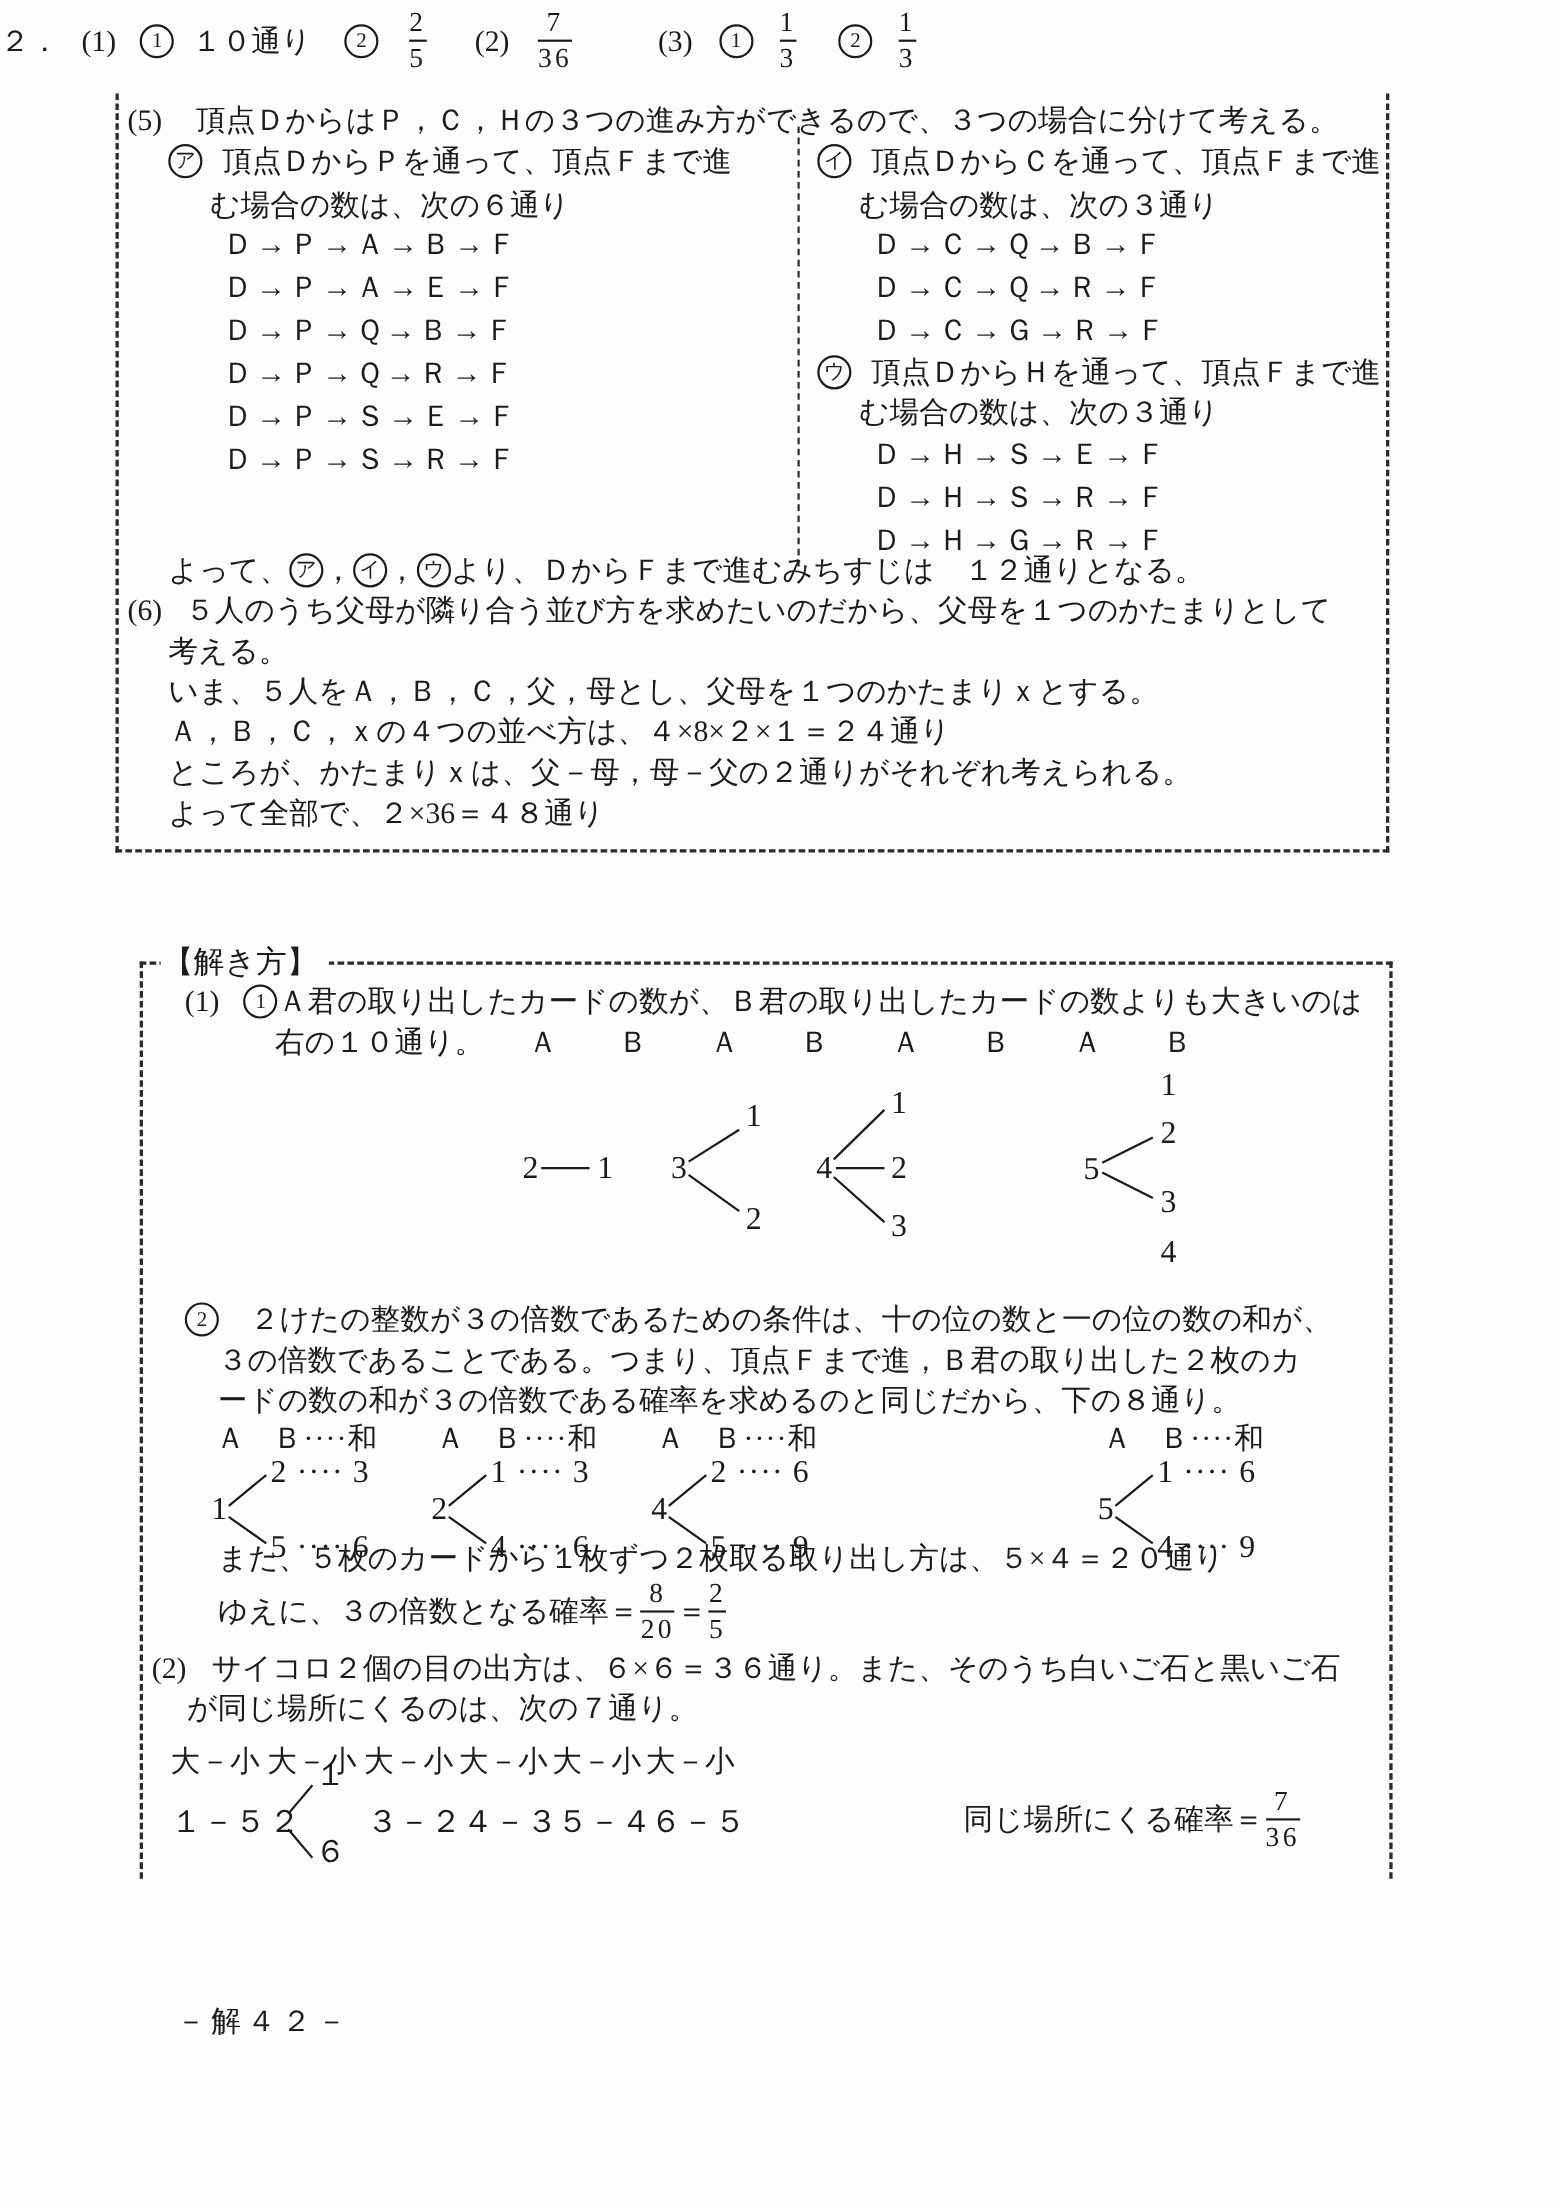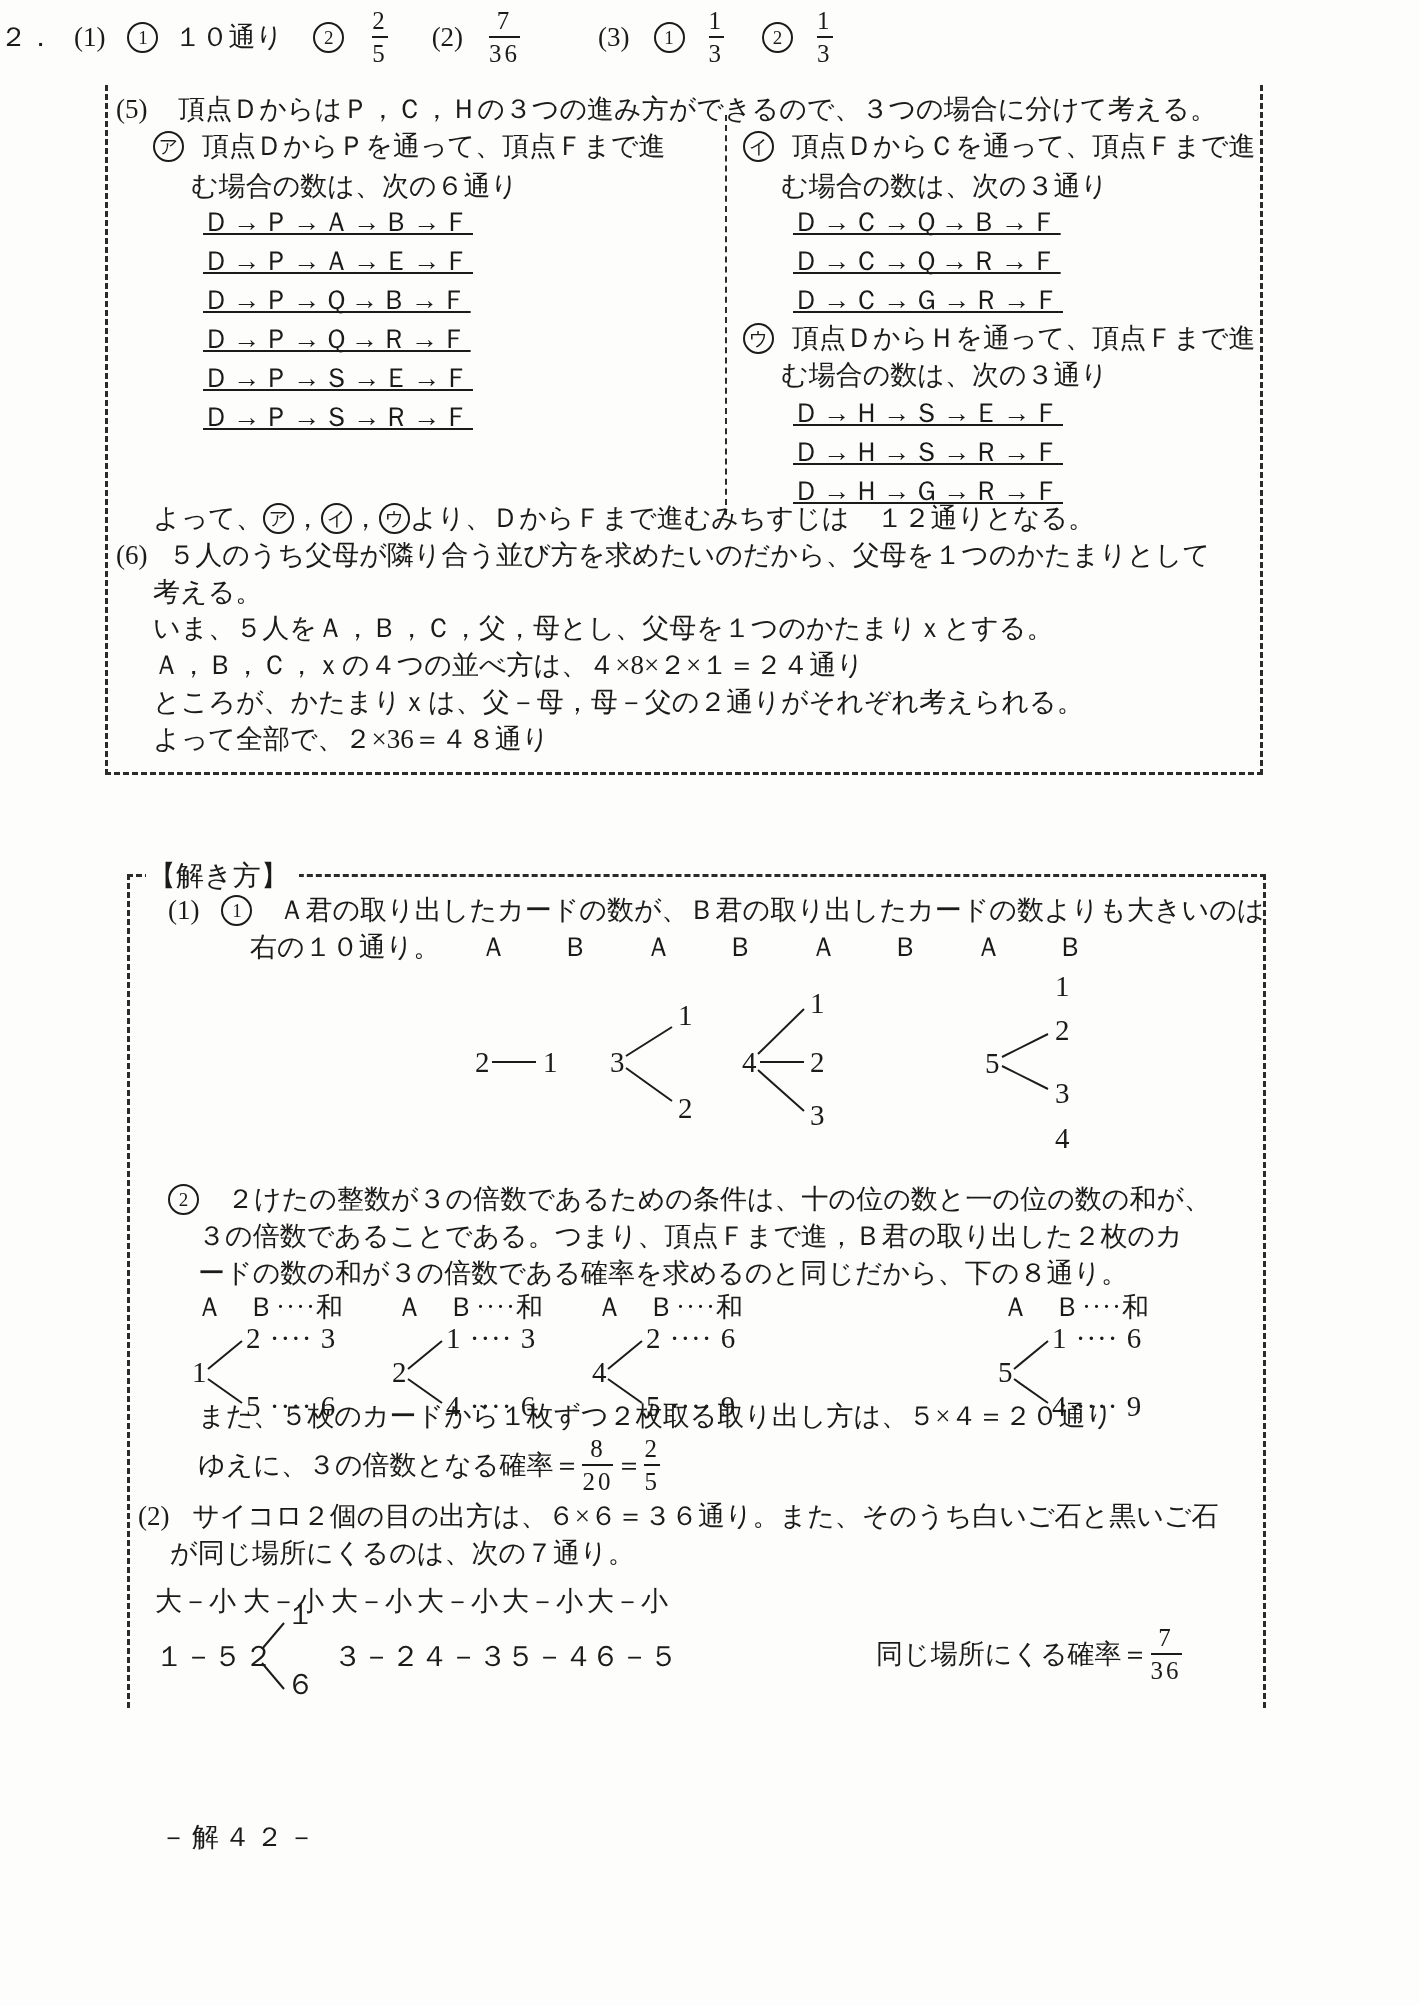--- a/index.html
+++ b/index.html
@@ -15,21 +15,21 @@
   
   .mc{box-sizing:border-box;display:inline-flex;width:31px;height:31px;
       border:2px solid #1b1b1b;border-radius:50%;align-items:center;
       justify-content:center;font-size:19px;line-height:1;flex:none;}
   
   #box1{left:105px;top:85px;width:1152px;height:687px;
         border-left:3px dashed #2b2b2b;border-right:3px dashed #2b2b2b;
         border-bottom:3px dashed #2b2b2b;}
   #col-divider{left:617px;top:30px;height:400px;width:0;
         border-left:2.5px dashed #2b2b2b;}
-  .pathline{letter-spacing:3px;text-decoration:underline;}
+  .pathline{letter-spacing:3px;}
   
   #answers{left:105px;top:798px;width:1160px;height:74px;display:flex;
            align-items:center;}
   
   .frac{display:inline-flex;flex-direction:column;align-items:center;
         vertical-align:middle;line-height:1;margin:0 2px;flex:none;}
   .frac .fnum,.frac .fden{font-size:25px;line-height:27px;letter-spacing:3px;}
   .frac .fbar{align-self:stretch;border-top:2.5px solid #1b1b1b;margin:2px 0;}
   
   #solvebox{left:127px;top:874px;width:1133px;height:831px;
@@ -141,21 +141,21 @@
     <span class="fden">3</span>
   </span>
 </div>
 
 <div class="abs" id="solvebox">
   <div id="solve-label">【解き方】</div>
 
   <div class="row flexrow" style="left:38px;top:14px">
     <span>(1)</span>
     <span class="mc" style="margin-left:22px">1</span>
-    <span style="margin-left:26px">Ａ君の取り出したカードの数が、Ｂ君の取り出したカードの数よりも大きいのは</span>
+    <span style="">Ａ君の取り出したカードの数が、Ｂ君の取り出したカードの数よりも大きいのは</span>
   </div>
   <div class="row" style="left:120px;top:51px">右の１０通り。</div>
 
   <div class="abs" id="d1">
     <svg class="connect" width="680" height="235">
       <g stroke="#1b1b1b" stroke-width="2">
         <line x1="22" y1="127" x2="66" y2="127"></line>
         <line x1="156" y1="121" x2="202" y2="92"></line>
         <line x1="156" y1="133" x2="202" y2="166"></line>
         <line x1="288" y1="119" x2="334" y2="74"></line>

